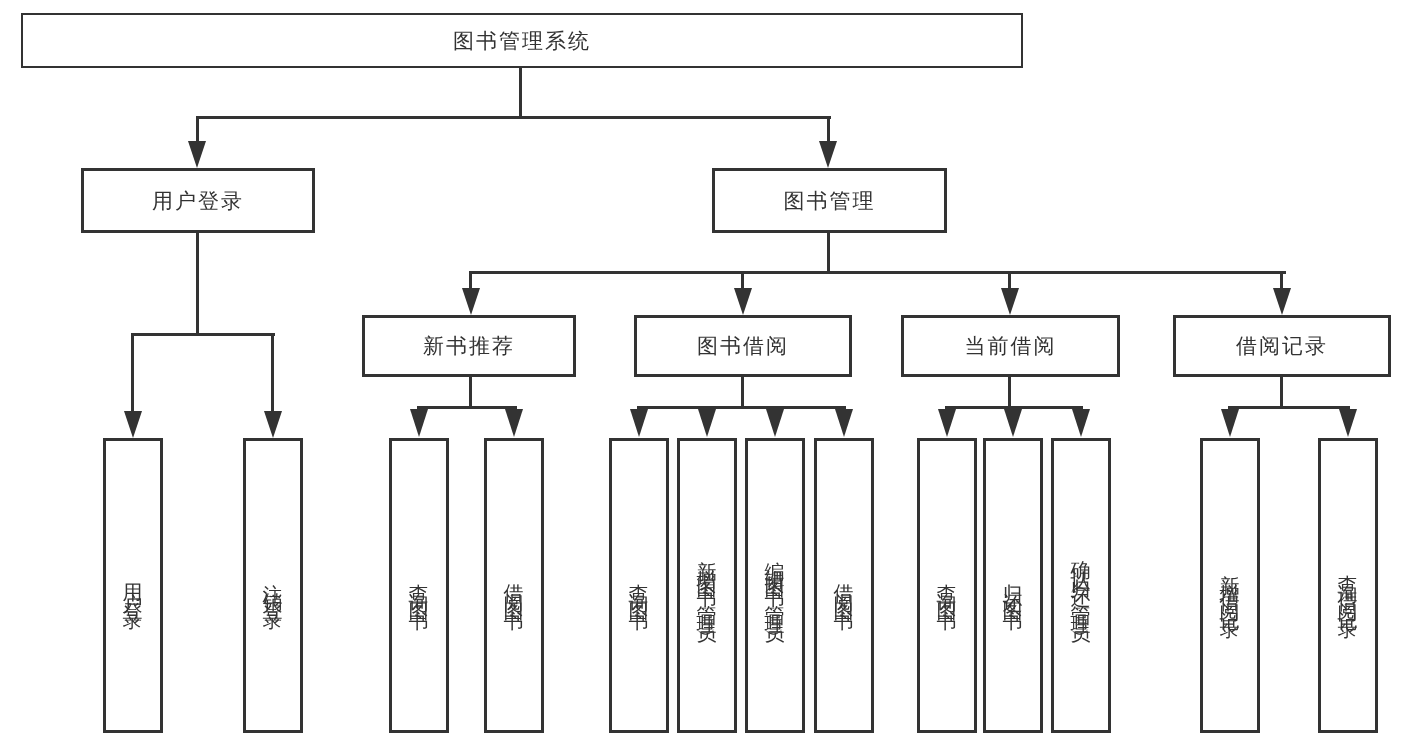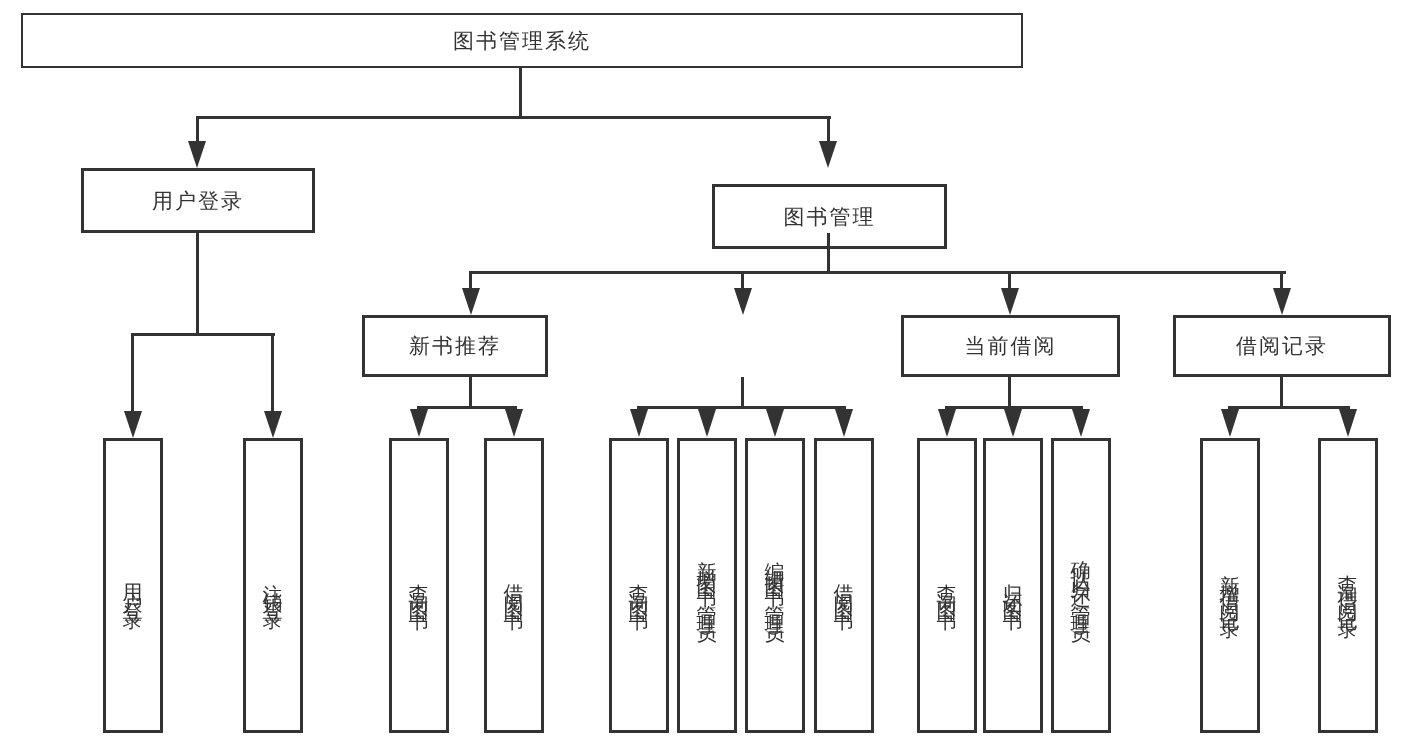--- a/index.html
+++ b/index.html
@@ -61,26 +61,29 @@
 
 <div class="canvas">
 
   <div class="node nh root" style="left:21px; top:13px; width:1002px; height:55px;">
     <span>图书管理系统</span>
   </div>
 
   <div class="node nh" style="left:81px; top:168px; width:234px; height:65px;">
     <span>用户登录</span>
   </div>
-  <div class="node nh" style="left:712px; top:184px; width:235px; height:65px;">
+  <div class="node nh" style="left:712px; top:168px; width:235px; height:65px;">
     <span>图书管理</span>
   </div>
 
-  <div class="node nh" style="left:362px; top:315px; width:186px; height:62px;">
+  <div class="node nh" style="left:362px; top:315px; width:214px; height:62px;">
     <span>新书推荐</span>
+  </div>
+  <div class="node nh" style="left:634px; top:315px; width:218px; height:62px;">
+    <span>图书借阅</span>
   </div>
   <div class="node nh" style="left:901px; top:315px; width:219px; height:62px;text-align:right;">
     <span>当前借阅</span>
   </div>
   <div class="node nh" style="left:1173px; top:315px; width:218px; height:62px;justify-content:center;">
     <span>借阅记录</span>
   </div>
 
   <div class="node nv" style="left:103px; top:438px; width:60px; height:295px;">
     <span>用户登录</span>

